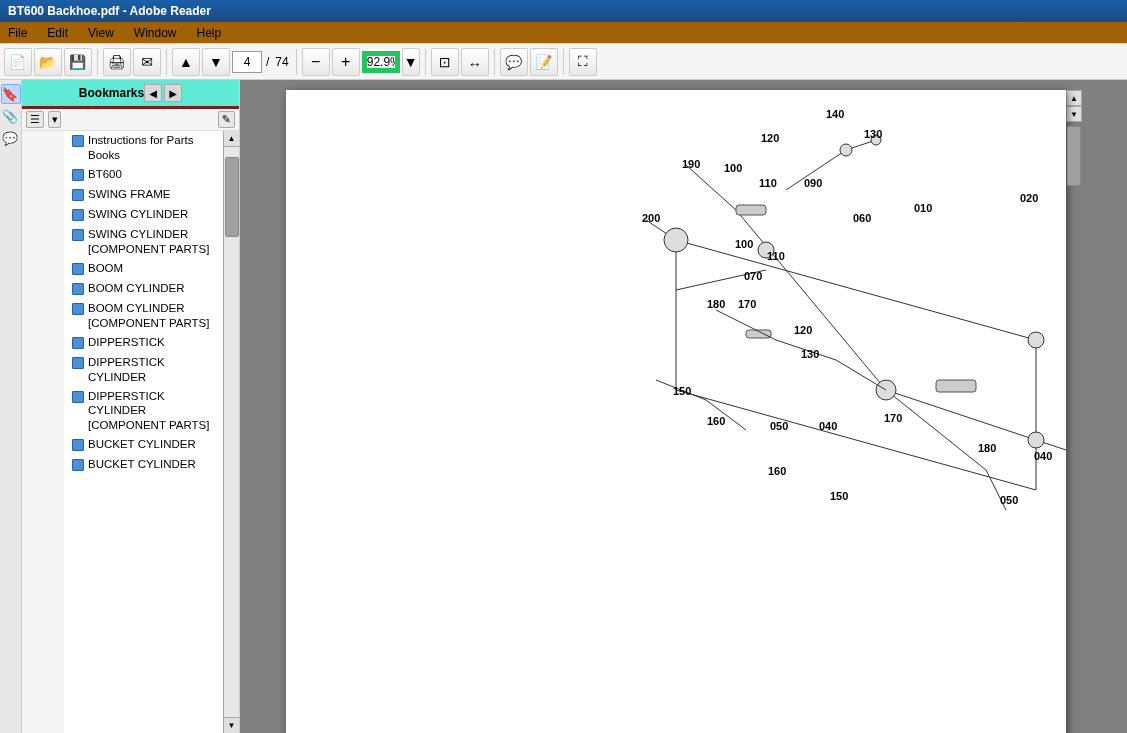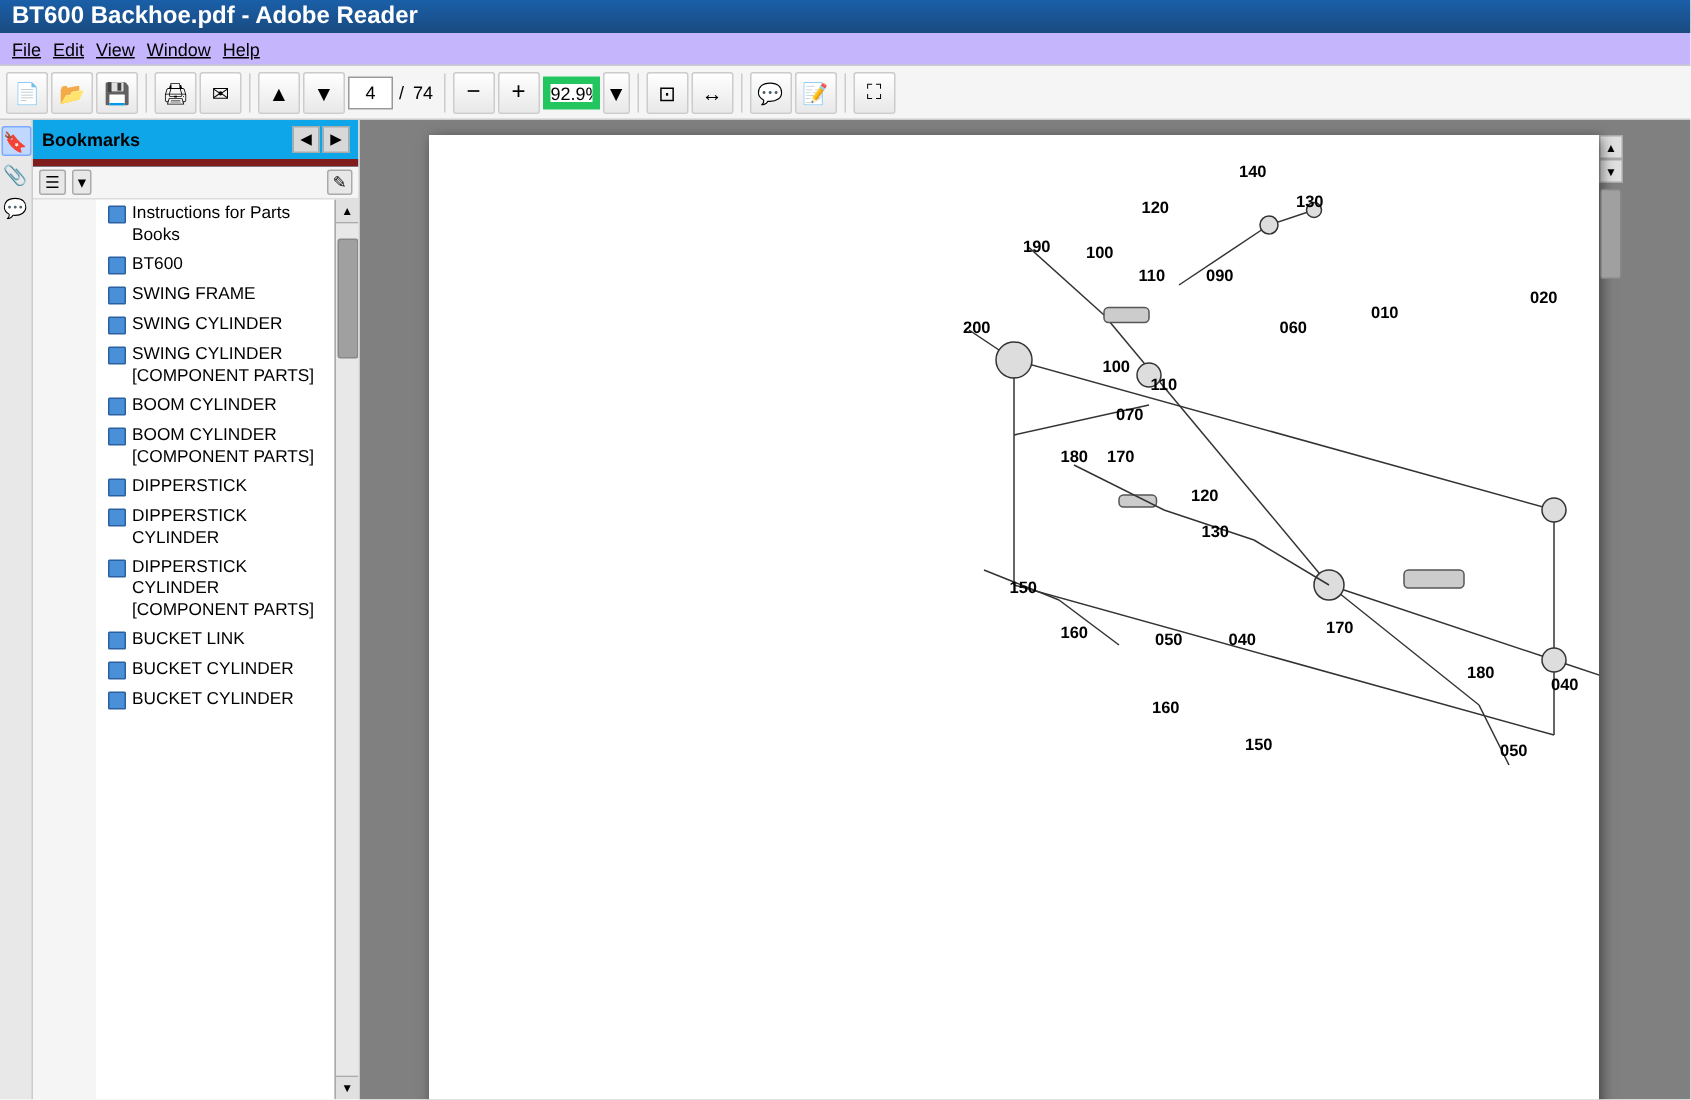--- a/index.html
+++ b/index.html
@@ -6,33 +6,33 @@
     body { width: 1127px; height: 733px; overflow: hidden; font-family: Arial, sans-serif; font-size: 12px; background: #f0f0f0; }
 
     
     .title-bar {
       background: linear-gradient(to bottom, #1a5fa8, #1a4a80);
       color: white;
       height: 22px;
       display: flex;
       align-items: center;
       padding: 0 8px;
-      font-size: 16px;
+      font-size: 12px;
       font-weight: bold;
     }
 
     
     .menu-bar {
-      background: #c4b5fd;
+      background: #a16207;
       height: 22px;
       display: flex;
       align-items: center;
       padding: 0 4px;
       border-bottom: 1px solid #ccc;
-      text-decoration: underline;
+      gap: 12px;
     }
     .menu-item {
       font-size: 12px;
       cursor: pointer;
       padding: 2px 4px;
     }
 
     
     .toolbar {
       background: #f5f5f5;
@@ -80,24 +80,24 @@
       border-right: 1px solid #ccc;
       display: flex;
       flex-direction: column;
       overflow: hidden;
     }
 
     
     .bookmarks-header {
       display: flex;
       align-items: center;
-      justify-content: space-between;
+      justify-content: center;
       padding: 4px 6px;
-      background: #0ea5e9;
-      border-bottom: 5px solid #7f1d1d;
+      background: #5eead4;
+      border-bottom: 3px solid #7f1d1d;
       font-weight: bold;
       font-size: 12px;
     }
     .bookmarks-header-right { display: flex; gap: 2px; }
     .bm-hdr-btn {
       width: 18px; height: 18px;
       border: 1px solid #aaa;
       background: #d8d8d8;
       font-size: 10px;
       cursor: pointer;
@@ -311,41 +311,41 @@
               <div class="bm-item">
                 <div class="bm-icon"></div>
                 <span class="bm-text">SWING CYLINDER</span>
               </div>
               <div class="bm-item">
                 <div class="bm-icon"></div>
                 <span class="bm-text">SWING CYLINDER [COMPONENT PARTS]</span>
               </div>
               <div class="bm-item">
                 <div class="bm-icon"></div>
+                <span class="bm-text">BOOM</span>
+              </div>
+              <div class="bm-item">
+                <div class="bm-icon"></div>
                 <span class="bm-text">BOOM CYLINDER</span>
               </div>
               <div class="bm-item">
                 <div class="bm-icon"></div>
                 <span class="bm-text">BOOM CYLINDER [COMPONENT PARTS]</span>
               </div>
               <div class="bm-item">
                 <div class="bm-icon"></div>
                 <span class="bm-text">DIPPERSTICK</span>
               </div>
               <div class="bm-item">
                 <div class="bm-icon"></div>
                 <span class="bm-text">DIPPERSTICK CYLINDER</span>
               </div>
               <div class="bm-item">
                 <div class="bm-icon"></div>
                 <span class="bm-text">DIPPERSTICK CYLINDER [COMPONENT PARTS]</span>
-              </div>
-              <div class="bm-item">
-                <div class="bm-icon"></div>
-                <span class="bm-text">BUCKET LINK</span>
               </div>
               <div class="bm-item">
                 <div class="bm-icon"></div>
                 <span class="bm-text">BUCKET CYLINDER</span>
               </div>
               <div class="bm-item">
                 <div class="bm-icon"></div>
                 <span class="bm-text">BUCKET CYLINDER</span>
               </div>
             </div>

